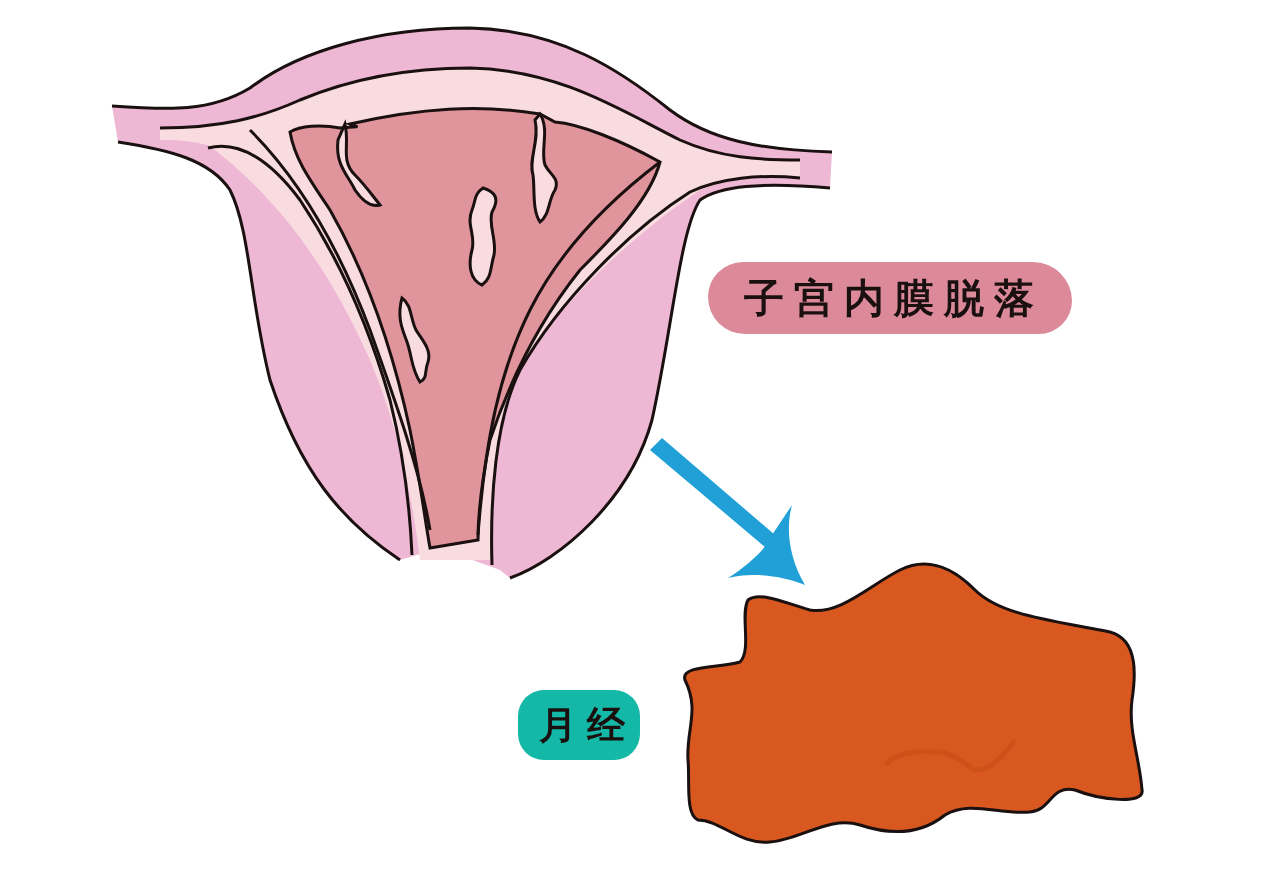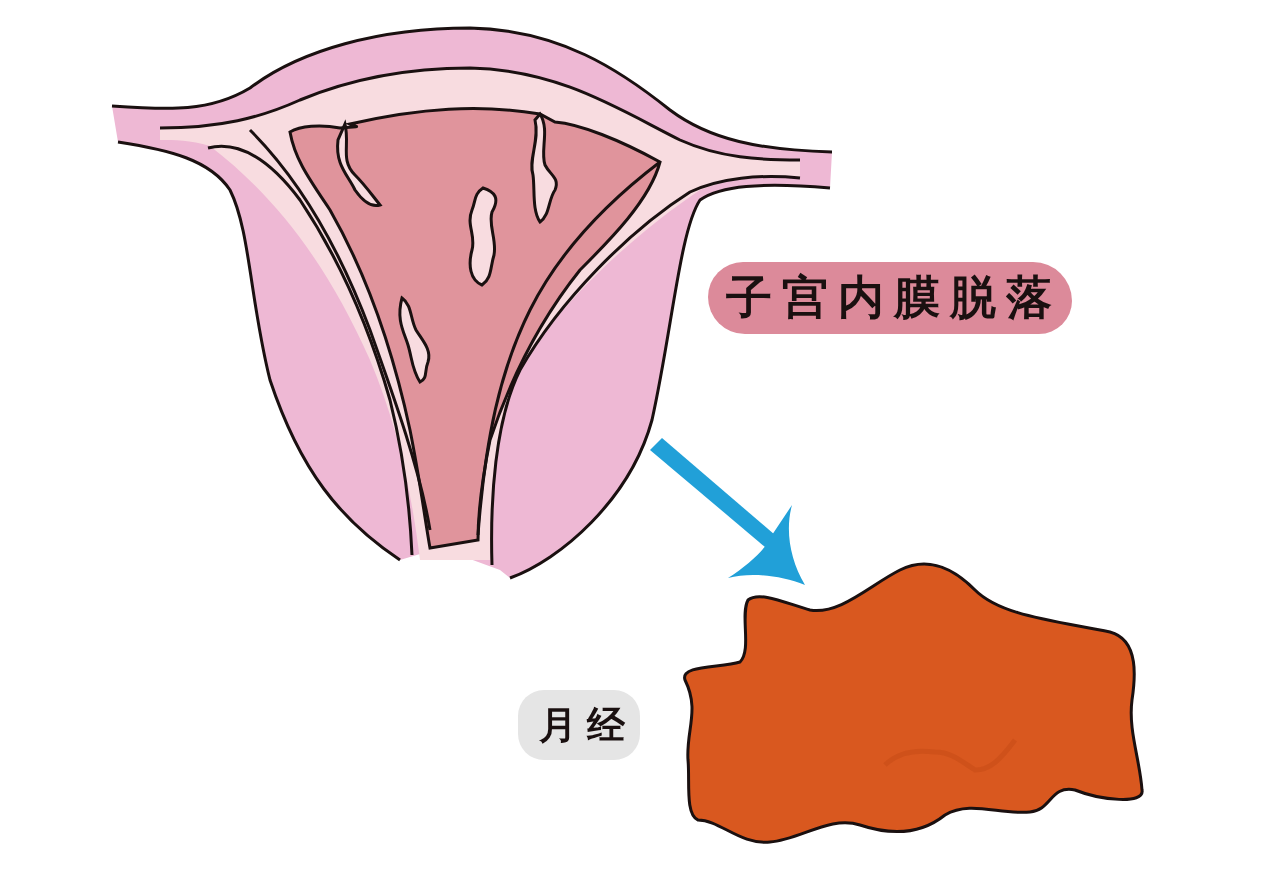--- a/index.html
+++ b/index.html
@@ -10,27 +10,27 @@
       color: #1a1010;
       font-family: "DejaVu Sans", sans-serif;
       font-weight: bold;
       display: flex; align-items: center; justify-content: center;
       letter-spacing: 10px;
     }
     .label-shed {
       left: 708px; top: 262px; width: 364px; height: 72px;
       background: #dc8a9a;
       border-radius: 36px 40px 34px 38px;
-      font-size: 46px;
+      font-size: 40px;
       padding-left: 8px;
       box-sizing: border-box;
     }
     .label-menses {
       left: 518px; top: 690px; width: 122px; height: 70px;
-      background: #e5e5e5;
+      background: #14b8a6;
       border-radius: 26px;
       font-size: 38px;
       padding-left: 16px;
       box-sizing: border-box;
     }
   </style>
 </head>
 <body>
 
 <svg id="scene" viewBox="0 0 1280 876" xmlns="http://www.w3.org/2000/svg">

